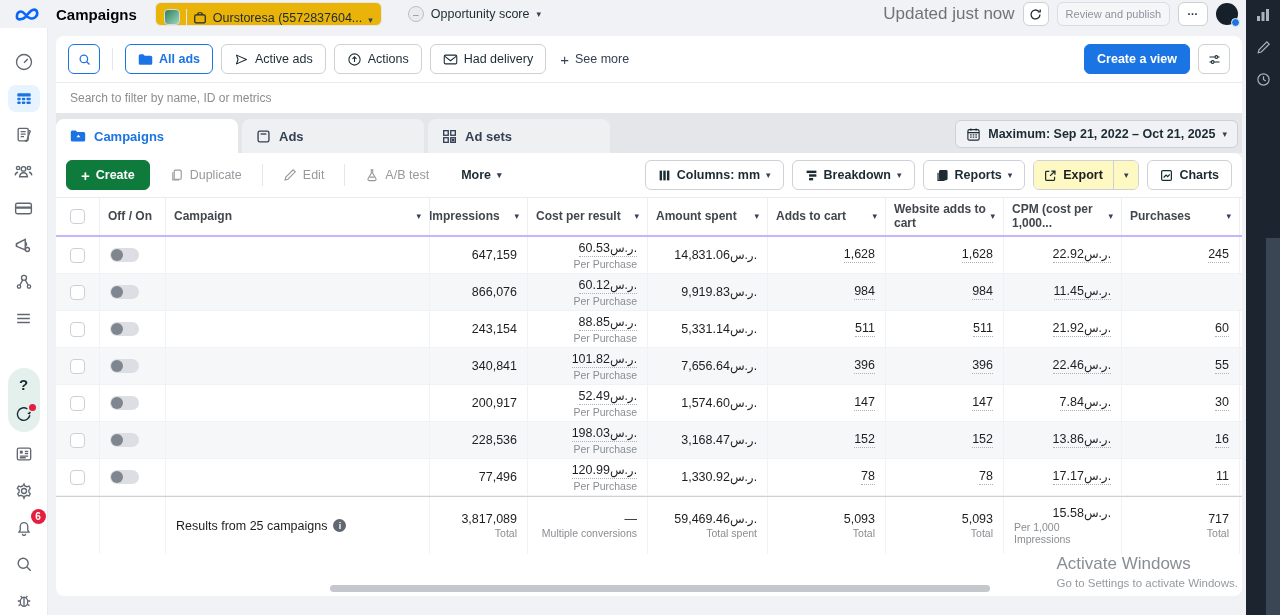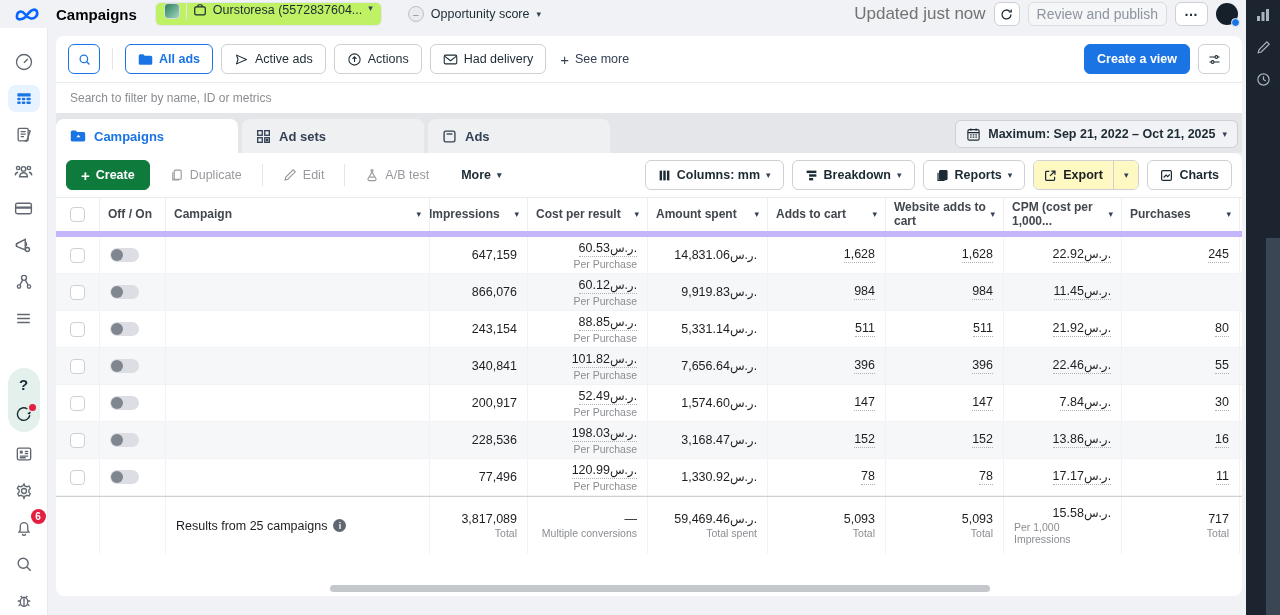--- a/index.html
+++ b/index.html
@@ -4,28 +4,28 @@
 <style>
   * { margin:0; padding:0; box-sizing:border-box; }
   html,body { width:1280px; height:615px; overflow:hidden; }
   body { font-family:"Liberation Sans","DejaVu Sans",sans-serif; background:#f0f2f5; color:#1c1e21; position:relative; }
   .app { position:absolute; inset:0; }
 
   
   .topbar { position:absolute; top:0; left:0; right:34px; height:28px; background:#f0f2f5; display:flex; align-items:center; z-index:5; }
   .meta-logo { width:26px; height:16px; margin-left:14px; }
   .page-title { font-size:15px; font-weight:bold; color:#050505; margin-left:16px; }
-  .acct-pill { margin-left:18px; height:24px; background:#bef264; border:1px solid #e4e6eb; border-radius:6px; display:flex; align-items:flex-start; padding:0 8px; gap:6px; }
+  .acct-pill { margin-left:18px; height:24px; background:#eab308; border:1px solid #e4e6eb; border-radius:6px; display:flex; align-items:flex-end; padding:0 8px; gap:6px; }
   .acct-avatar { width:16px; height:16px; border-radius:4px; background:linear-gradient(135deg,#2e7d5b,#9fd8c0); border:1px solid #d8dadf; }
   .vdiv { width:1px; height:16px; background:#e4e6eb; }
   .opp-pill { margin-left:26px; display:flex; align-items:center; gap:7px; }
   .opp-circle { width:16px; height:16px; border-radius:50%; border:1px solid #bcc0c4; color:#8a8d91; font-size:10px; display:flex; align-items:center; justify-content:center; background:#e9ebee; }
   .tb-right { margin-left:auto; display:flex; align-items:center; gap:8px; margin-right:8px; }
   .tb-text { font-size:17px; color:#737373;padding-left:8px; }
-  .btn { display:inline-flex; align-items:center; justify-content:center; gap:6px; background:#fff; border:1px solid #ced0d4; border-radius:6px; font-size:14px; color:#1c2b33; cursor:pointer; }
+  .btn { display:inline-flex; align-items:center; justify-content:center; gap:6px; background:#fff; border:1px solid #ced0d4; border-radius:6px; font-size:11px; color:#1c2b33; cursor:pointer; }
   .btn.sm { height:24px; padding:0 8px; }
   .btn.disabled { color:#8d949e; background:#f5f6f7; border-color:#dadde1; }
   .caret { font-size:9px; color:#344054; }
   .avatar-top { width:22px; height:22px; border-radius:50%; background:#16202a; position:relative; }
   .avatar-top .dot { position:absolute; right:-2px; bottom:-2px; width:9px; height:9px; border-radius:50%; background:#1b74e4; border:1.5px solid #f0f2f5; }
   .sel-label { font-size:12.5px; color:#1c2b33; }
 
   
   .left-rail { position:absolute; top:28px; left:0; bottom:0; width:48px; background:#fff; border-right:1px solid #e8eaed; display:flex; flex-direction:column; align-items:center; padding-top:20px; gap:9px; z-index:4; }
   .rail-ic { width:32px; height:28px; display:flex; align-items:center; justify-content:center; border-radius:8px; cursor:pointer; color:#606770; }
@@ -57,21 +57,21 @@
   .btn.create { background:#0e7a3b; border-color:#0e7a3b; color:#fff; font-weight:bold; padding:0 14px; }
   .tool-div { width:1px; height:22px; background:#e4e6eb; }
   .gray-txt { color:#97999e; }
   .toolbar .right { margin-left:auto; display:flex; align-items:center; gap:8px; }
   .export-group { display:flex; align-items:stretch; border:1px solid #ced0d4; border-radius:6px; overflow:hidden; }
   .export-group .part { display:flex; align-items:center; gap:6px; padding:0 10px; height:28px; font-size:12.5px; background:#fef9c3; cursor:pointer; }
   .export-group .part + .part { border-left:1px solid #ced0d4; }
 
   
   .grid { display:grid; grid-template-columns:44px 66px 264px 98px 120px 120px 118px 118px 118px 118px; }
-  .thead { height:40px; border-top:1px solid #e8eaed; border-bottom:6px solid #c4b5fd; }
+  .thead { height:40px; border-top:1px solid #e8eaed; border-bottom:2px solid #c4b5fd; }
   .th { display:flex; align-items:center; font-size:12px; font-weight:bold; color:#42474e; padding:0 8px; border-right:1px solid #eceef0; line-height:1.15; }
   .th .lbl { overflow:hidden; white-space:normal; }
   .th .sort { margin-left:auto; font-size:9px; color:#344054; padding-left:4px; cursor:pointer; }
   .th.cliped { overflow:hidden; }
   .th.cliped .lbl { margin-left:-9px; white-space:nowrap; }
   .trow { height:37px; border-bottom:1px solid #f0f2f5; }
   .trow.alt { background:#f6f7f9; }
   .cell { display:flex; align-items:center; justify-content:flex-end; padding:0 10px; font-size:12.5px; color:#1c1e21; border-right:1px solid #f0f2f5; }
   .cell.l { justify-content:flex-start; }
   .cell.stack { flex-direction:column; align-items:flex-end; justify-content:center; gap:1px; }
@@ -317,34 +317,34 @@
     <div class="tabs-row">
       <div class="tab active">
         <svg width="16" height="14" viewBox="0 0 20 16" fill="#1b74e4">
             <path d="M1 3a2 2 0 012-2h4l2 2h8a2 2 0 012 2v8a2 2 0 01-2 2H3a2 2 0 01-2-2z"></path>
             <path d="M8 9.5l2.5-3 2.5 3z" fill="#fff"></path>
           </svg>
         <span>Campaigns</span>
       </div>
       <div class="tab">
         <svg width="15" height="15" viewBox="0 0 18 18" fill="none" stroke="#344054" stroke-width="1.6">
+            <rect x="2.5" y="2.5" width="13" height="13" rx="2"></rect>
+            <path d="M5.5 6h7"></path>
+          </svg>
+        <span>Ads</span>
+      </div>
+      <div class="tab">
+        <svg width="15" height="15" viewBox="0 0 18 18" fill="none" stroke="#344054" stroke-width="1.6">
             <rect x="2" y="2" width="5.5" height="5.5"></rect>
             <rect x="10.5" y="2" width="5.5" height="5.5"></rect>
             <rect x="2" y="10.5" width="5.5" height="5.5"></rect>
             <rect x="10.5" y="10.5" width="5.5" height="5.5"></rect>
             <path d="M12.5 12.5h1.5v1.5h-1.5z" fill="#344054"></path>
           </svg>
         <span>Ad sets</span>
-      </div>
-      <div class="tab">
-        <svg width="15" height="15" viewBox="0 0 18 18" fill="none" stroke="#344054" stroke-width="1.6">
-            <rect x="2.5" y="2.5" width="13" height="13" rx="2"></rect>
-            <path d="M5.5 6h7"></path>
-          </svg>
-        <span>Ads</span>
       </div>
       <div class="date-pill">
         <svg width="15" height="15" viewBox="0 0 20 20" fill="none" stroke="#1c2b33" stroke-width="1.5">
             <rect x="2.5" y="3.5" width="15" height="14" rx="2"></rect>
             <path d="M2.5 7.5h15M6.5 2v3M13.5 2v3M5.5 10.5h2M9 10.5h2M12.5 10.5h2M5.5 13.5h2M9 13.5h2M12.5 13.5h2"></path>
           </svg>
         <span>Maximum: Sep 21, 2022 – Oct 21, 2025</span>
         <span class="caret">▾</span>
       </div>
     </div>
@@ -568,21 +568,21 @@
     <div class="cell">
               <span class="dotted">511</span>
             </div>
     <div class="cell">
               <span class="dotted">511</span>
             </div>
     <div class="cell">
               <span class="dotted"><span>21.92</span><span class="cur">ر.س.</span></span>
             </div>
     <div class="cell">
-              <span class="dotted">80</span>
+              <span class="dotted">60</span>
             </div>
   </div>
 
   <div class="grid trow alt">
     <div class="cell l" style="justify-content:center;">
               <span class="checkbox"></span>
             </div>
     <div class="cell l">
               <span class="toggle">
                 <span class="knob"></span>
@@ -782,13 +782,17 @@
     </span>
     <span class="ric">
       <svg width="15" height="15" viewBox="0 0 20 20" fill="none" stroke="#aab4bd" stroke-width="1.6">
           <circle cx="10" cy="10" r="7.5"></circle>
           <path d="M10 5.5V10l3 2"></path>
         </svg>
     </span>
     <span class="lightpatch"></span>
   </div>
 
+  <div class="watermark">
+    <div class="w1">Activate Windows</div>
+    <div class="w2">Go to Settings to activate Windows.</div>
+  </div>
 </div>
 
 </body></html>

